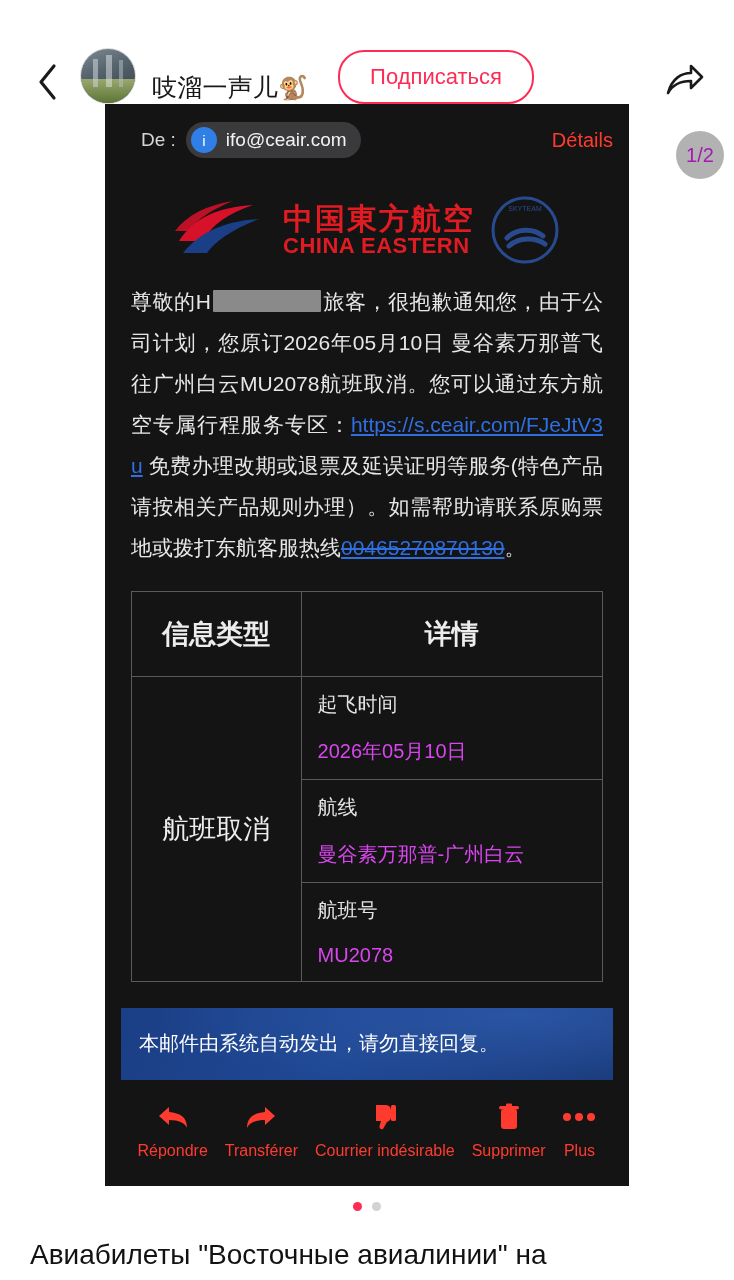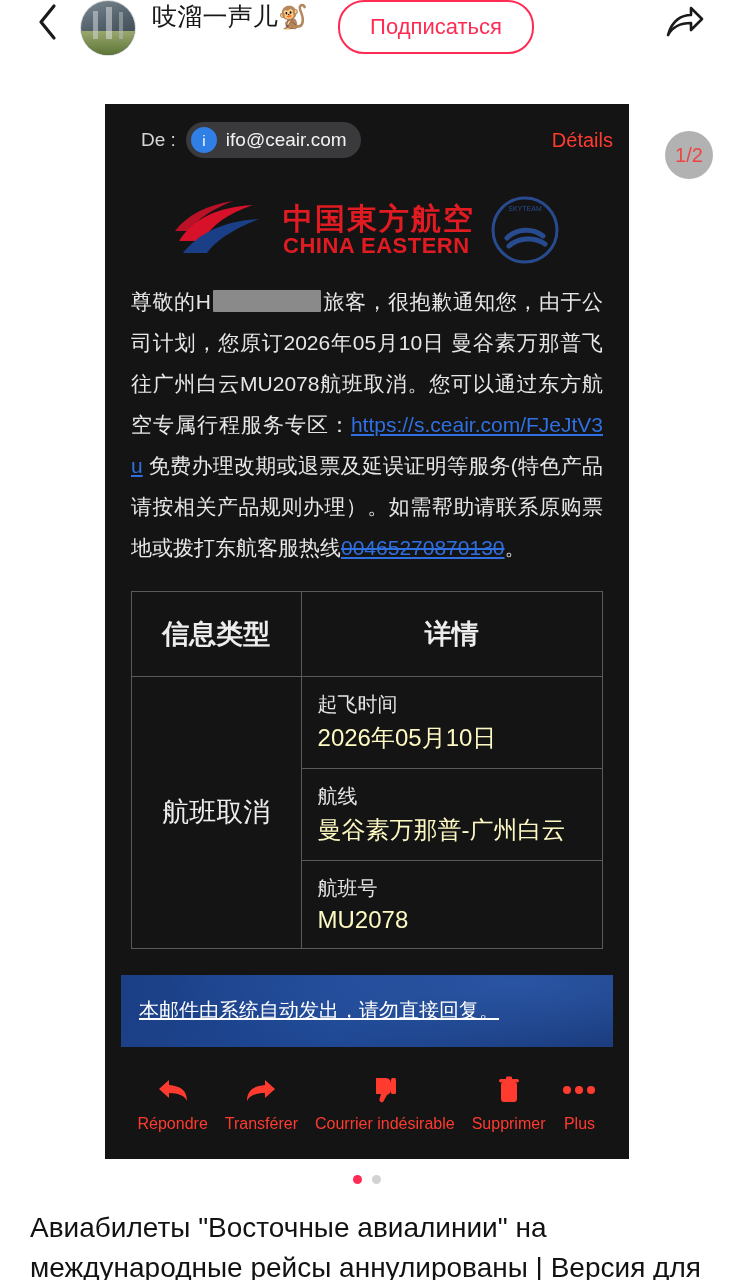--- a/index.html
+++ b/index.html
@@ -14,21 +14,21 @@
     width: 734px;
     height: 1280px;
     position: relative;
     background: #ffffff;
   }
 
   
   .topbar {
     height: 104px;
     display: flex;
-    align-items: flex-start;
+    align-items: flex-end;
     padding: 0 26px 0 30px;
     gap: 16px;
   }
   .back-icon {
     width: 34px; height: 44px;
     display: flex; align-items: center; justify-content: center;
     cursor: pointer;
     flex: 0 0 auto;
   }
   .back-icon svg { display: block; }
@@ -75,26 +75,26 @@
     cursor: pointer;
   }
 
   
   .media-wrap {
     position: relative;
     padding: 0 0 0 0;
   }
   .page-counter {
     position: absolute;
-    right: 21px;
+    right: 10px;
     top: 27px;
     width: 48px; height: 48px;
     border-radius: 50%;
     background: rgba(0,0,0,0.30);
-    color: #ef4444;
+    color: #a21caf;
     font-size: 20px;
     display: flex; align-items: center; justify-content: center;
   }
   .email-card {
     width: 524px;
     margin: 0 auto;
     background: #141414;
     color: #e9e9e9;
     overflow: hidden;
   }
@@ -188,40 +188,40 @@
   .tbl td, .tbl th {
     border: 1px solid #5a5a5a;
     padding: 14px 16px;
     color: #ededed;
     font-weight: normal;
     vertical-align: middle;
   }
   .tbl th { text-align:center; font-weight: bold; font-size: 27px; padding: 24px 10px; }
   .tbl .col1 { width: 36%; text-align:center; }
   .cell-label { font-size: 20px; color: #e4e4e4; }
-  .cell-val { font-size: 24px; color: #fef9c3; margin-top: 4px; }
+  .cell-val { font-size: 20px; color: #d946ef; margin-top: 20px; }
   .merged { text-align:center; font-weight: bold; font-size: 27px; }
 
   
   .foot-banner {
     margin: 26px 16px 0 16px;
     height: 72px;
     background:
       radial-gradient(120% 180% at 80% 10%, #2a55a3 0%, rgba(42,85,163,0) 60%),
       linear-gradient(110deg,#1b3f86 0%, #1f4894 45%, #193877 100%);
     display:flex; align-items:center;
     padding: 12px 18px;
-    color:#ffffff; font-size: 20px; text-decoration: underline;
+    color:#ffffff; font-size: 20px;
   }
 
   
   .actions {
     display: flex;
     justify-content: center;
-    padding: 28px 26px 26px 26px;
+    padding: 22px 26px 26px 26px;
     gap: 4px;
   }
   .action {
     display:flex; flex-direction: column; align-items:center; gap: 10px;
     cursor: pointer;
     flex: 1 1 auto;
   }
   .action .ic { height: 30px; display:flex; align-items:center; justify-content:center; }
   .action .lbl { color:#ff3b30; font-size: 16px; white-space: nowrap; }
 

